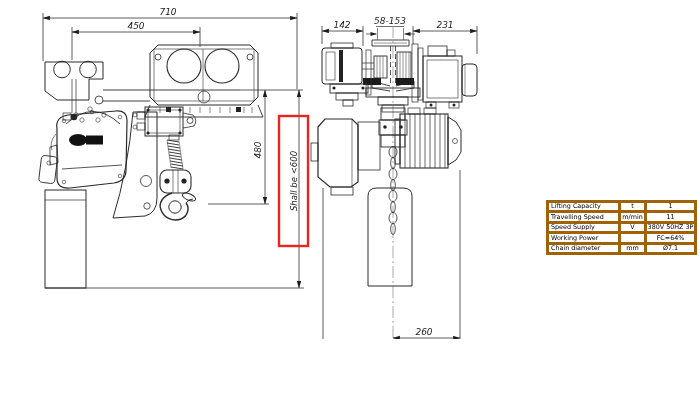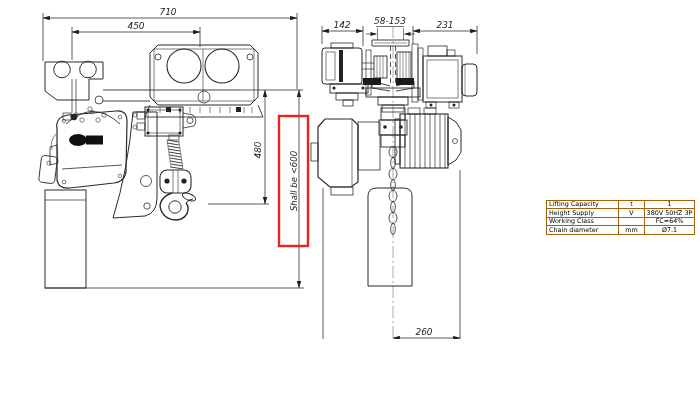--- a/index.html
+++ b/index.html
@@ -4,21 +4,21 @@
 <style>
   html,body{margin:0;padding:0;background:#fff;}
   #stage{position:relative;width:700px;height:339px;background:#ffffff;overflow:hidden;
          font-family:"DejaVu Sans",sans-serif;}
   svg{position:absolute;left:0;top:0;}
   .dimtxt{font-family:"DejaVu Sans",sans-serif;font-style:italic;font-size:9px;fill:#1d1d1d;}
   .notetxt{font-family:"DejaVu Sans",sans-serif;font-style:italic;font-size:8.5px;fill:#1d1d1d;}
   
   #spec{position:absolute;left:546px;top:200px;width:148px;border-collapse:collapse;
         table-layout:fixed;font-size:6.4px;color:#000;}
-  #spec td{border:1px solid #a16207;height:7.4px;line-height:1;padding:0;white-space:nowrap;overflow:hidden;}
+  #spec td{border:3px solid #a16207;height:7.4px;line-height:1;padding:0;white-space:nowrap;overflow:hidden;}
   #spec td.lbl{padding-left:2px;text-align:left;}
   #spec td.lbl.indent{}
   #spec td.unit,#spec td.val{text-align:center;}
 </style>
 </head>
 <body>
 
 <div id="stage">
 
 <svg width="700" height="400" viewBox="0 0 700 400">
@@ -345,26 +345,31 @@
         <col style="width:26px">
         <col style="width:50px">
       </colgroup>
   <tbody>
         <tr>
     <td class="lbl">Lifting Capacity</td>
     <td class="unit">t</td>
     <td class="val">1</td>
   </tr>
   <tr>
-    <td class="lbl">Height Supply</td>
+    <td class="lbl">Travelling Speed</td>
+    <td class="unit">m/min</td>
+    <td class="val">11</td>
+  </tr>
+  <tr>
+    <td class="lbl">Speed Supply</td>
     <td class="unit">V</td>
     <td class="val">380V 50HZ 3P</td>
   </tr>
   <tr>
-    <td class="lbl">Working Class</td>
+    <td class="lbl">Working Power</td>
     <td class="unit"></td>
     <td class="val">FC=64%</td>
   </tr>
   <tr>
     <td class="lbl indent">Chain diameter</td>
     <td class="unit">mm</td>
     <td class="val">Ø7.1</td>
   </tr>
 </tbody>
     </table>

